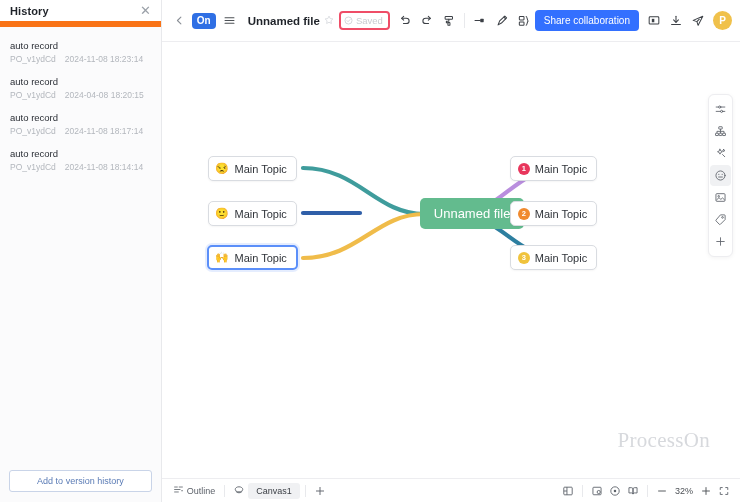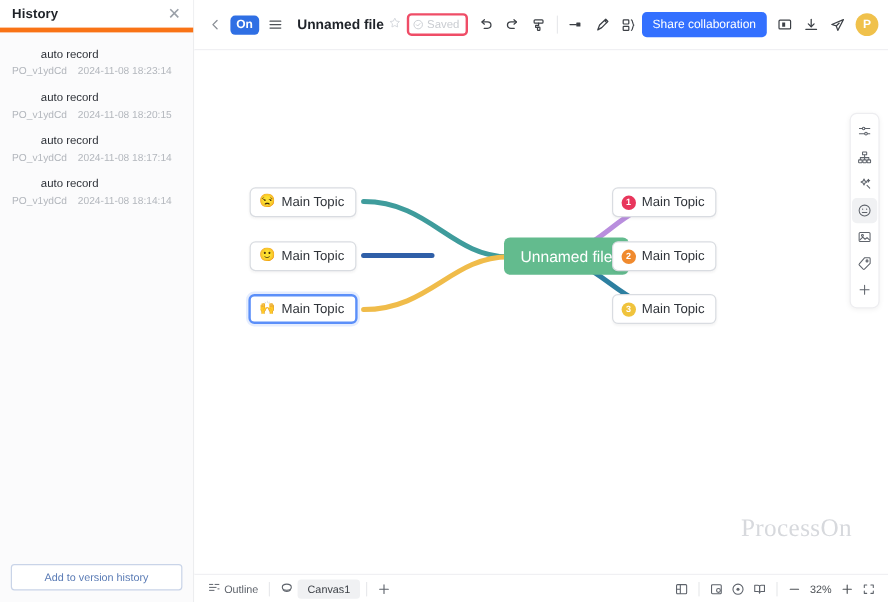--- a/index.html
+++ b/index.html
@@ -16,34 +16,34 @@
     width: 185px; height: 502px;
     background: #fbfbfc;
     border-right: 1px solid #e8e9ec;
     display: flex; flex-direction: column;
     position: relative;
   }
   #history-header {
     height: 27px; min-height: 27px;
     display: flex; align-items: center; justify-content: space-between;
     padding: 0 10px 0 10px;
-    border-bottom: 4px solid #f97316;
+    border-bottom: 6px solid #f97316;
     background: #ffffff;
   }
   #history-header .title {
     font-size: 11px; font-weight: bold; color: #1f2329; letter-spacing: .1px;
   }
   #history-close {
     font-size: 13px; color: #9aa0a8; line-height: 1; cursor: pointer;
     font-family: "Liberation Sans", sans-serif;
   }
   #history-list { flex: 1; padding-top: 8px; overflow: hidden; }
   .history-item { padding: 5px 10px 7px 10px; cursor: pointer; }
   .history-item .rec-name {
-    font-size: 9.5px; color: #2b2f36; margin-bottom: 3px; font-weight: 400; margin-left: 24px;
+    font-size: 9.5px; color: #2b2f36; margin-bottom: 3px; font-weight: 400;
   }
   .history-item .rec-meta { display: flex; gap: 9px; align-items: baseline; }
   .history-item .rec-user { font-size: 8.5px; color: #b3b7bd; }
   .history-item .rec-time { font-size: 8.5px; color: #b3b7bd; }
   #history-footer {
     padding: 8px 9px 10px 9px;
   }
   #add-version-btn {
     width: 100%; height: 22px;
     background: #ffffff; border: 1px solid #c9d4e8; border-radius: 3px;
@@ -198,21 +198,21 @@
         <div class="rec-name">auto record</div>
         <div class="rec-meta">
           <span class="rec-user">PO_v1ydCd</span>
           <span class="rec-time">2024-11-08 18:23:14</span>
         </div>
       </div>
       <div class="history-item">
         <div class="rec-name">auto record</div>
         <div class="rec-meta">
           <span class="rec-user">PO_v1ydCd</span>
-          <span class="rec-time">2024-11-08 18:20:15</span>
+          <span class="rec-time">2024-04-08 18:20:15</span>
         </div>
       </div>
       <div class="history-item">
         <div class="rec-name">auto record</div>
         <div class="rec-meta">
           <span class="rec-user">PO_v1ydCd</span>
           <span class="rec-time">2024-11-08 18:17:14</span>
         </div>
       </div>
       <div class="history-item">

